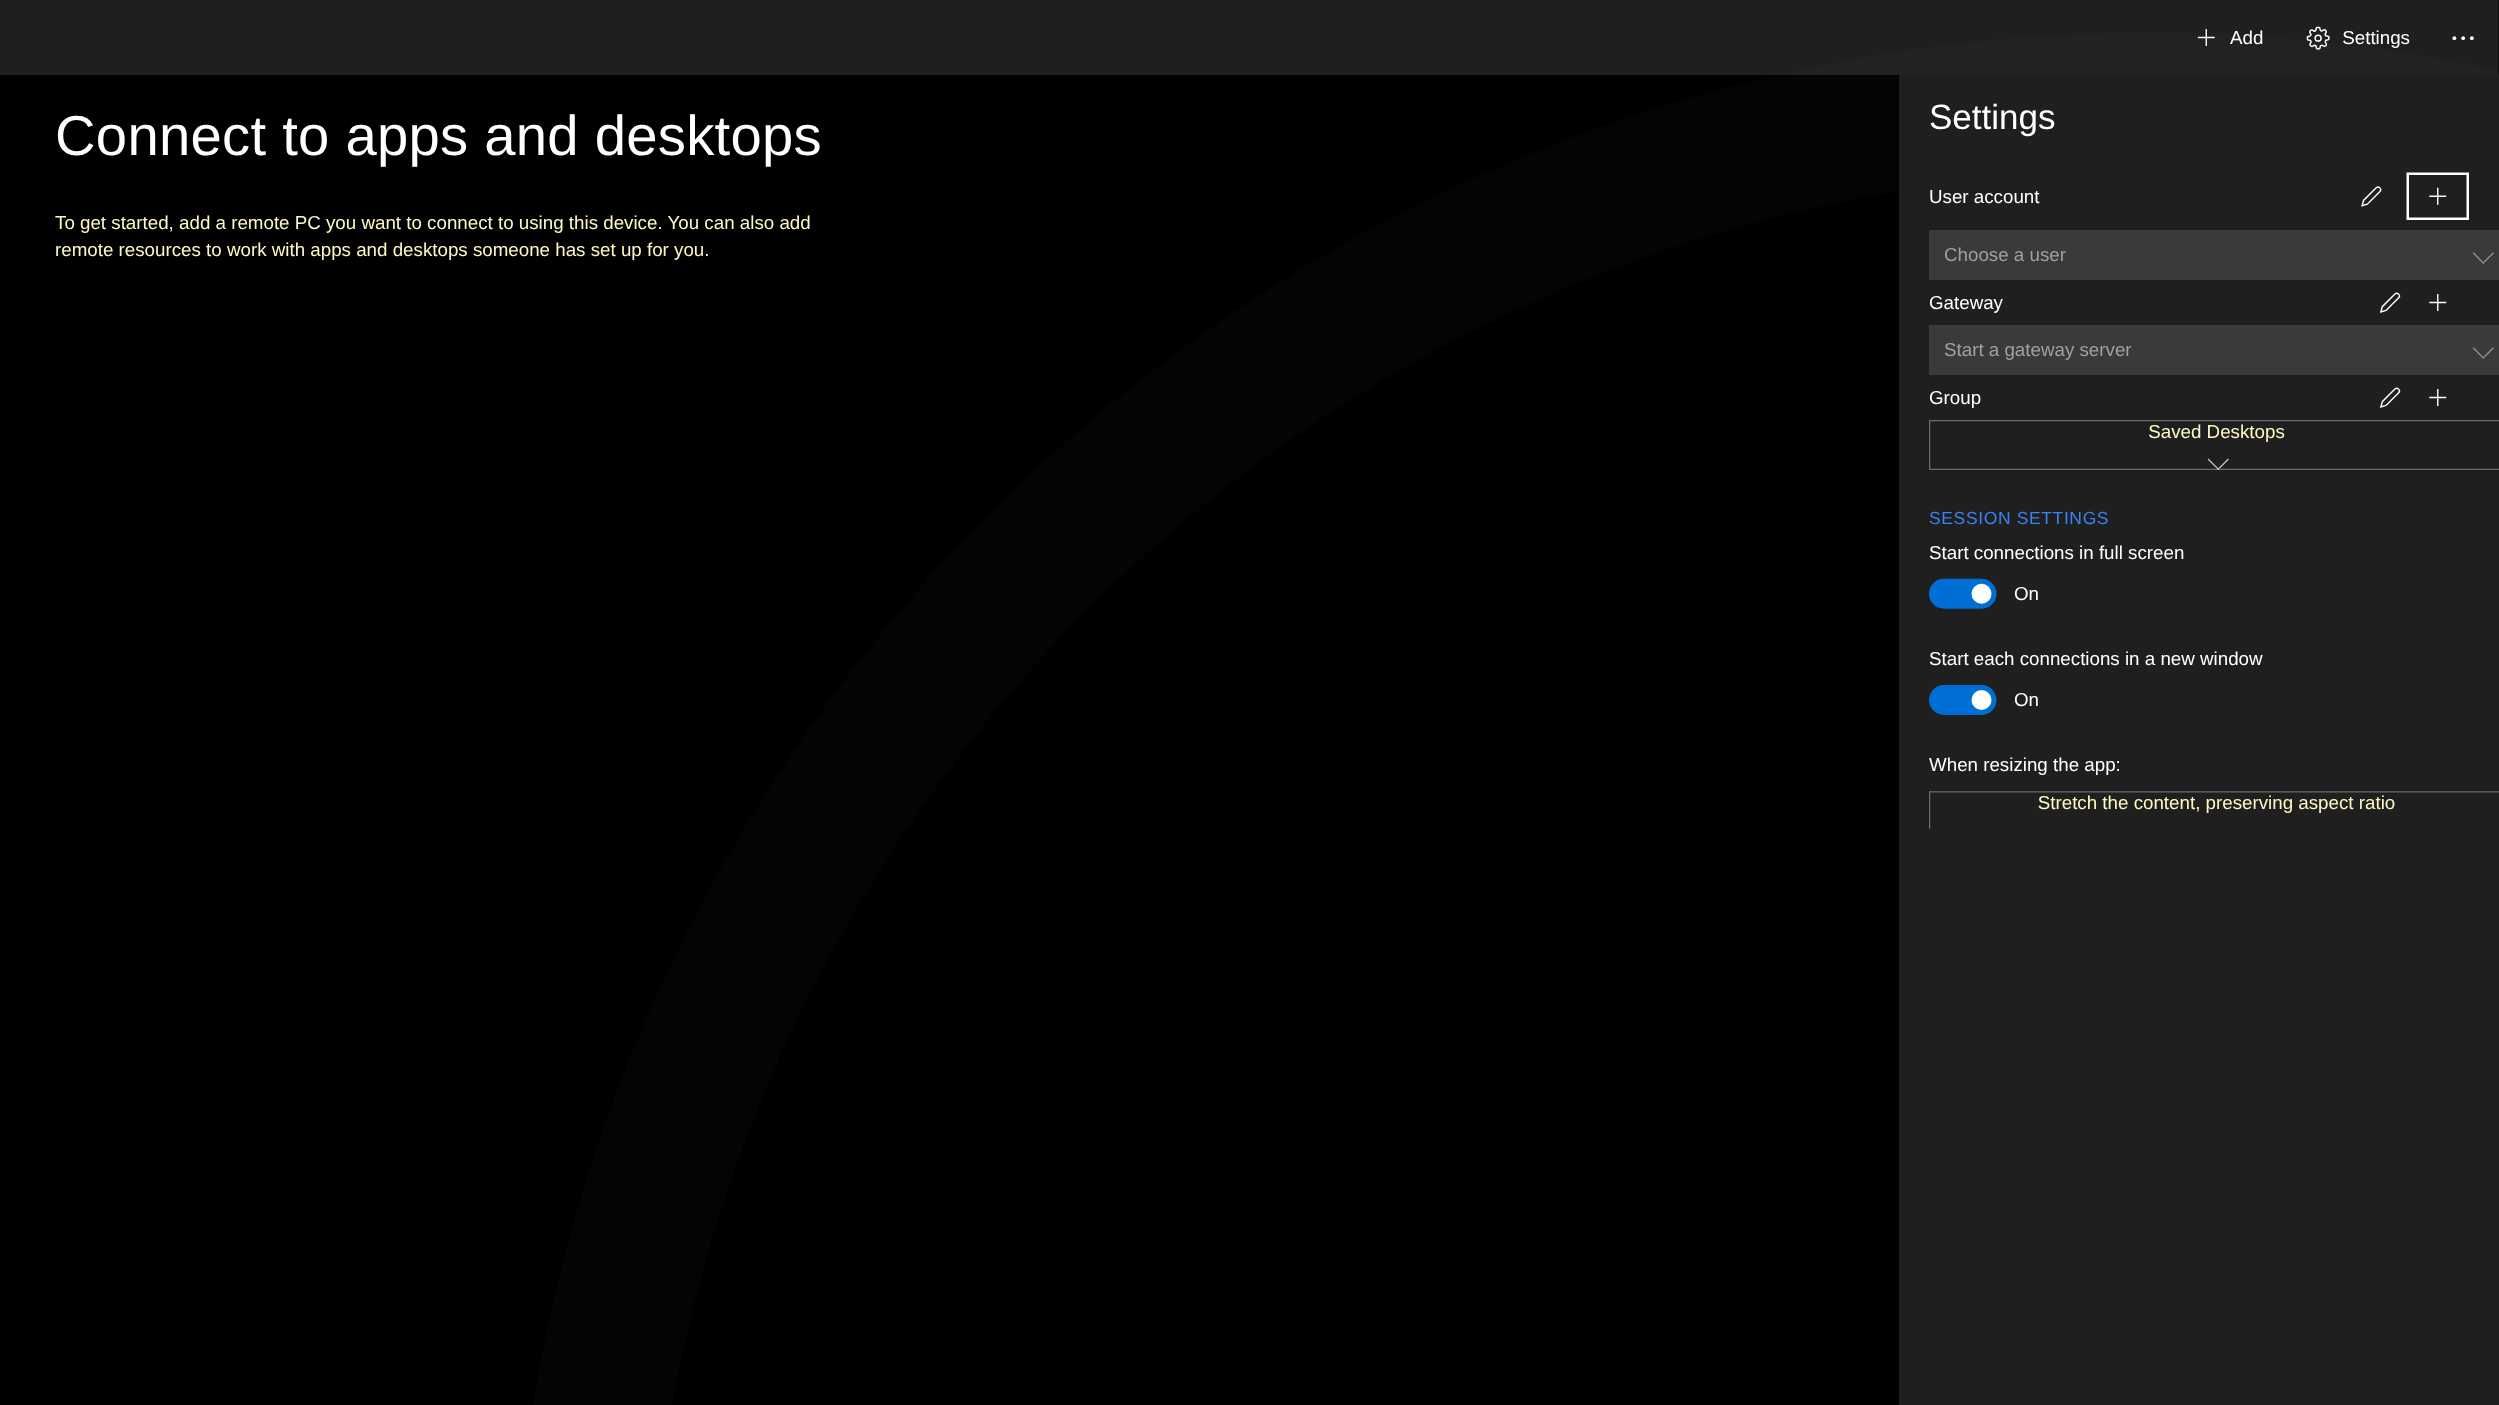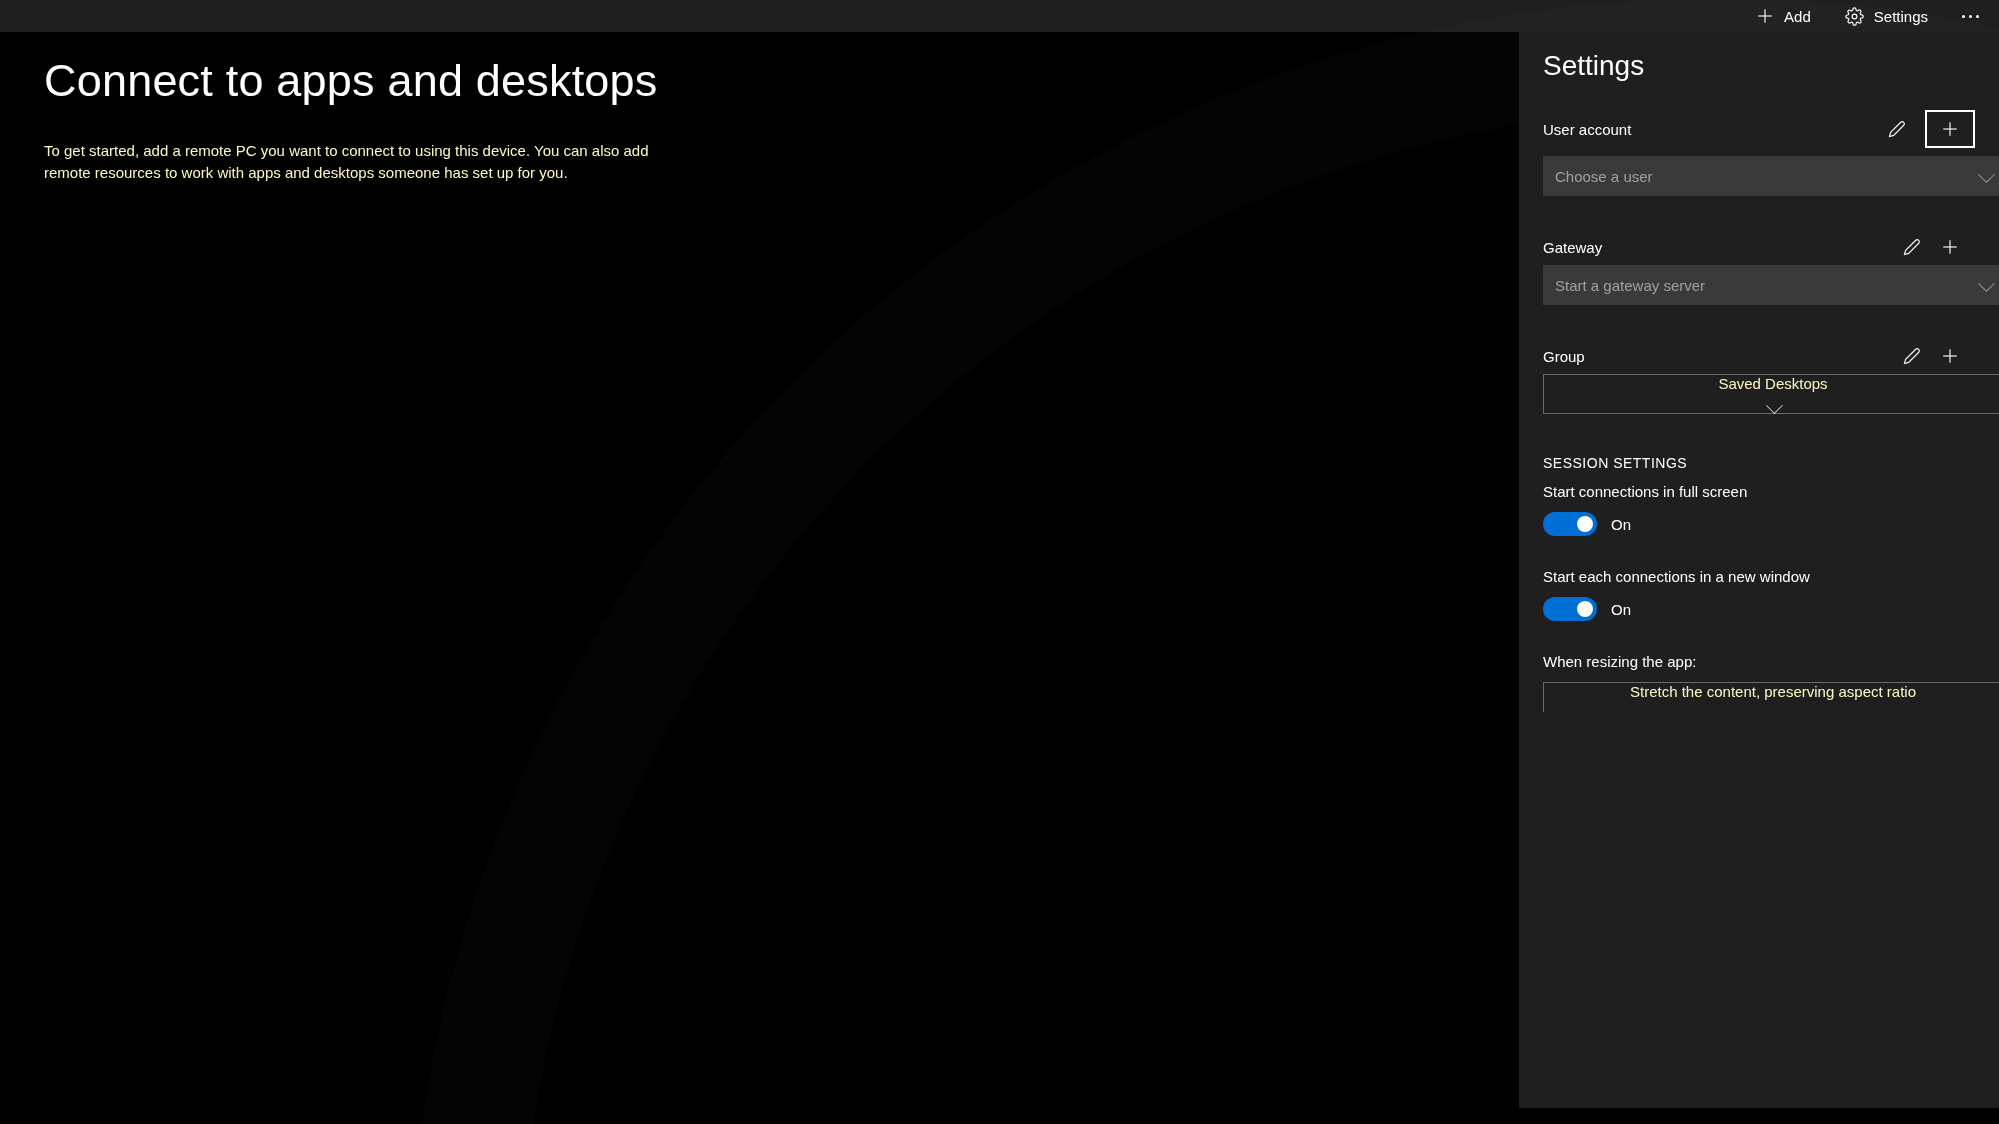--- a/index.html
+++ b/index.html
@@ -6,21 +6,21 @@
   body {
     font-family: "Segoe UI", -apple-system, BlinkMacSystemFont, sans-serif;
     background: #000;
     color: #fff;
     width: 1999px;
     height: 1124px;
     overflow: hidden;
     transform-origin: top left;
   }
   .topbar {
-    height: 32px;
+    height: 60px;
     background: #1f1f1f;
     display: flex;
     justify-content: flex-end;
     align-items: center;
     padding-right: 14px;
     gap: 22px;
   }
   .topbar-item {
     display: flex;
     align-items: center;
@@ -81,21 +81,21 @@
     overflow-y: auto;
     position: relative;
     z-index: 2;
   }
   .settings-title {
     font-size: 28px;
     font-weight: 400;
     margin-bottom: 28px;
   }
   .section {
-    margin-bottom: 41px;
+    margin-bottom: 8px;
   }
   .section-header {
     display: flex;
     align-items: center;
     justify-content: space-between;
     margin-bottom: 8px;
   }
   .section-label {
     font-size: 15px;
     color: #fff;
@@ -152,23 +152,23 @@
     border-right: 1.5px solid #999;
     border-bottom: 1.5px solid #999;
     transform: rotate(45deg) translateY(-2px);
   }
   .dropdown.outlined .chevron {
     border-color: #ccc;
   }
   .session-header {
     font-size: 14px;
     letter-spacing: 0.5px;
-    color: #ffffff;
+    color: #3b82f6;
     margin-bottom: 12px;
-    margin-top: 20px;
+    margin-top: 30px;
   }
   .setting-block {
     margin-bottom: 32px;
   }
   .setting-label {
     font-size: 15px;
     margin-bottom: 12px;
   }
   .toggle-row {
     display: flex;

